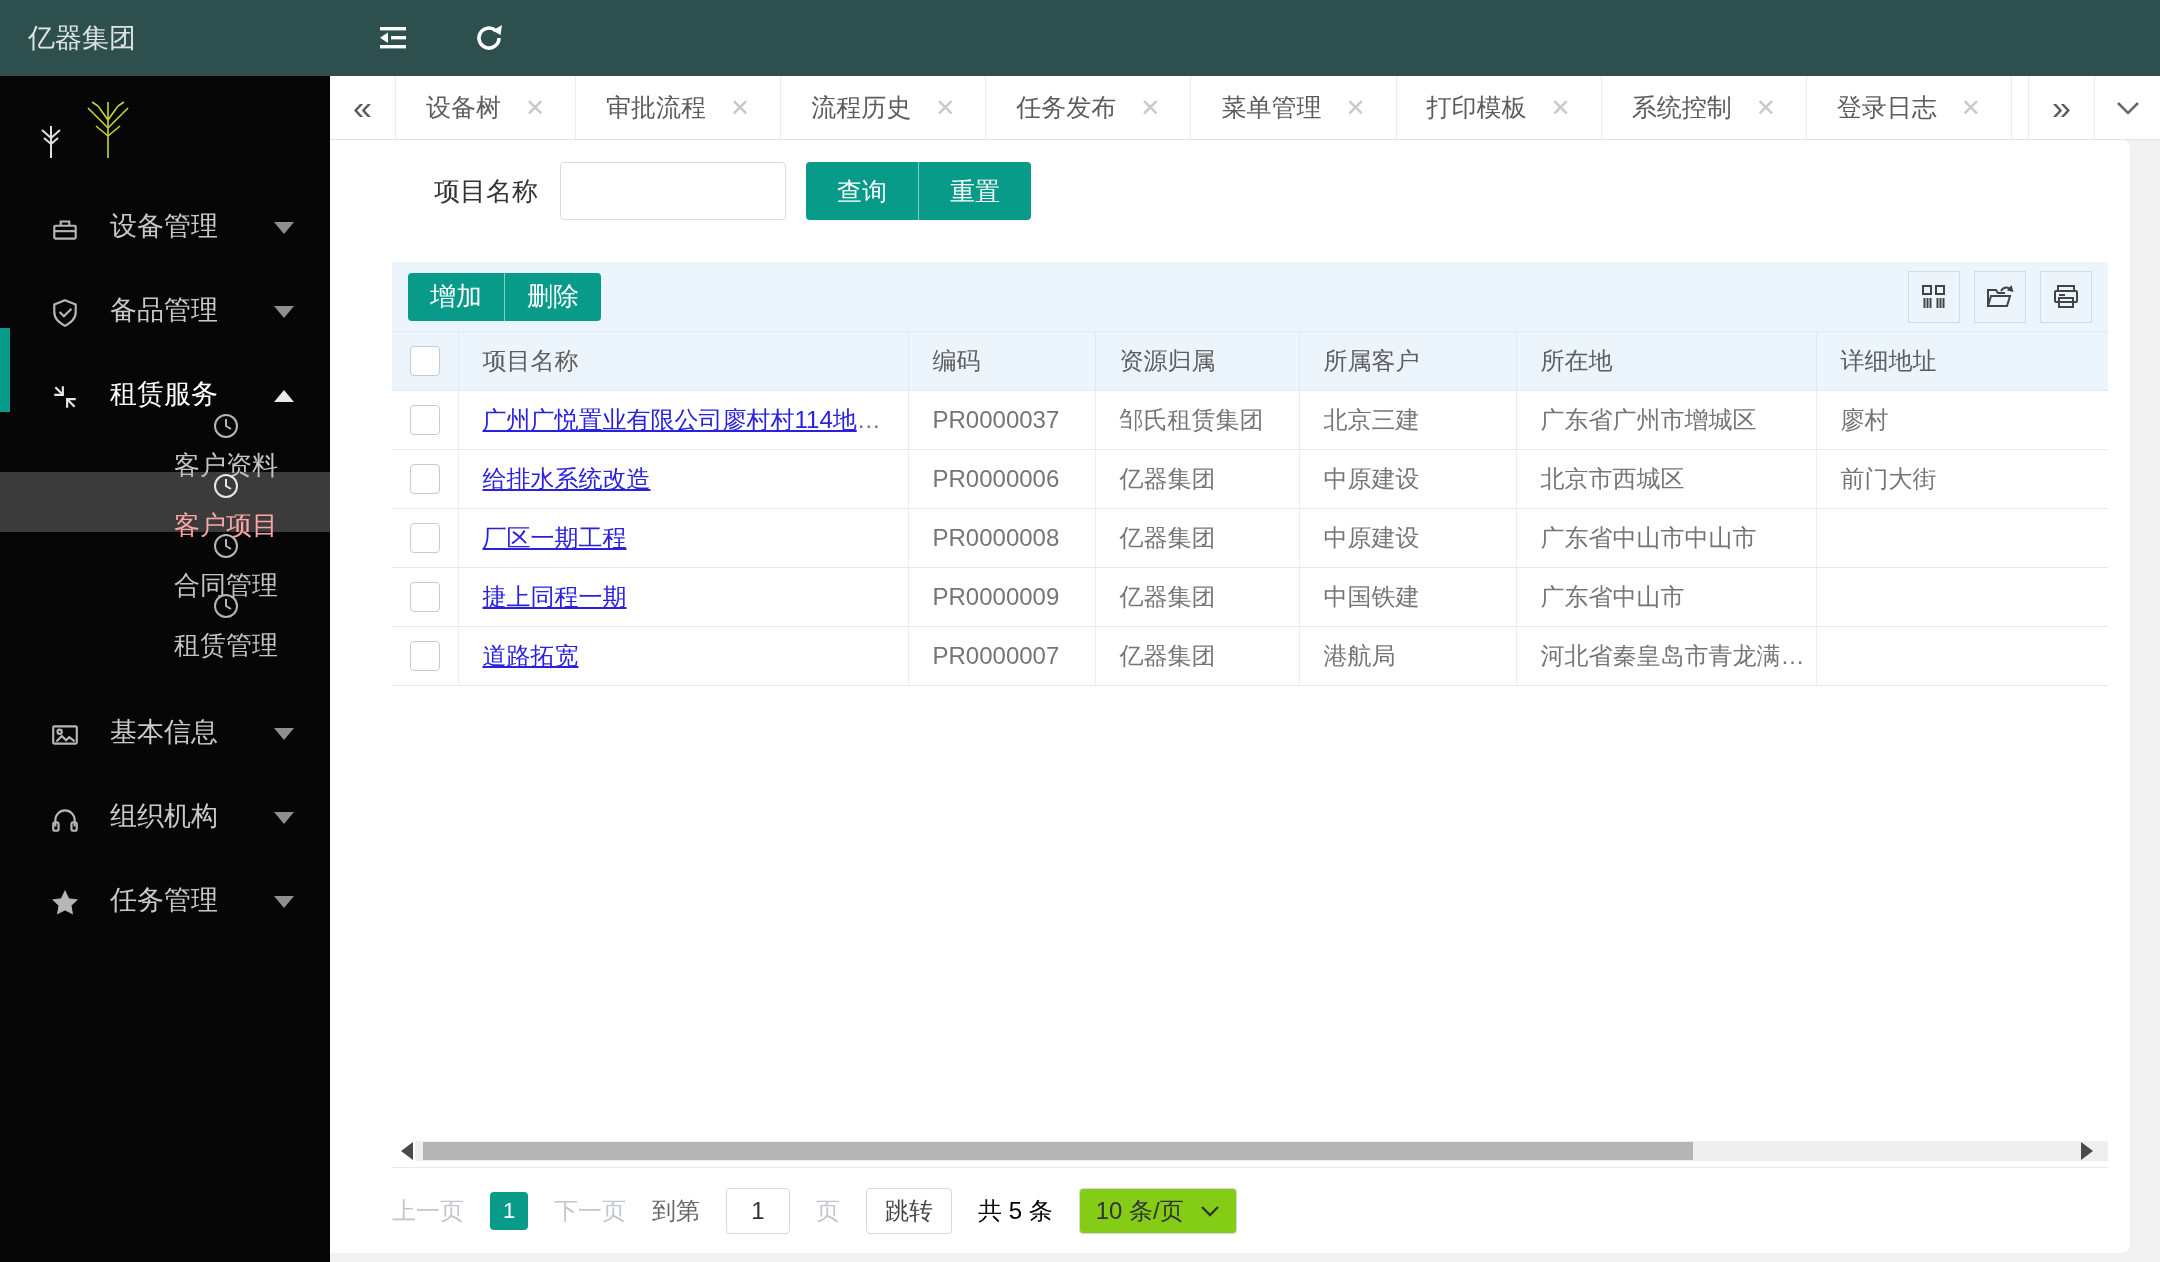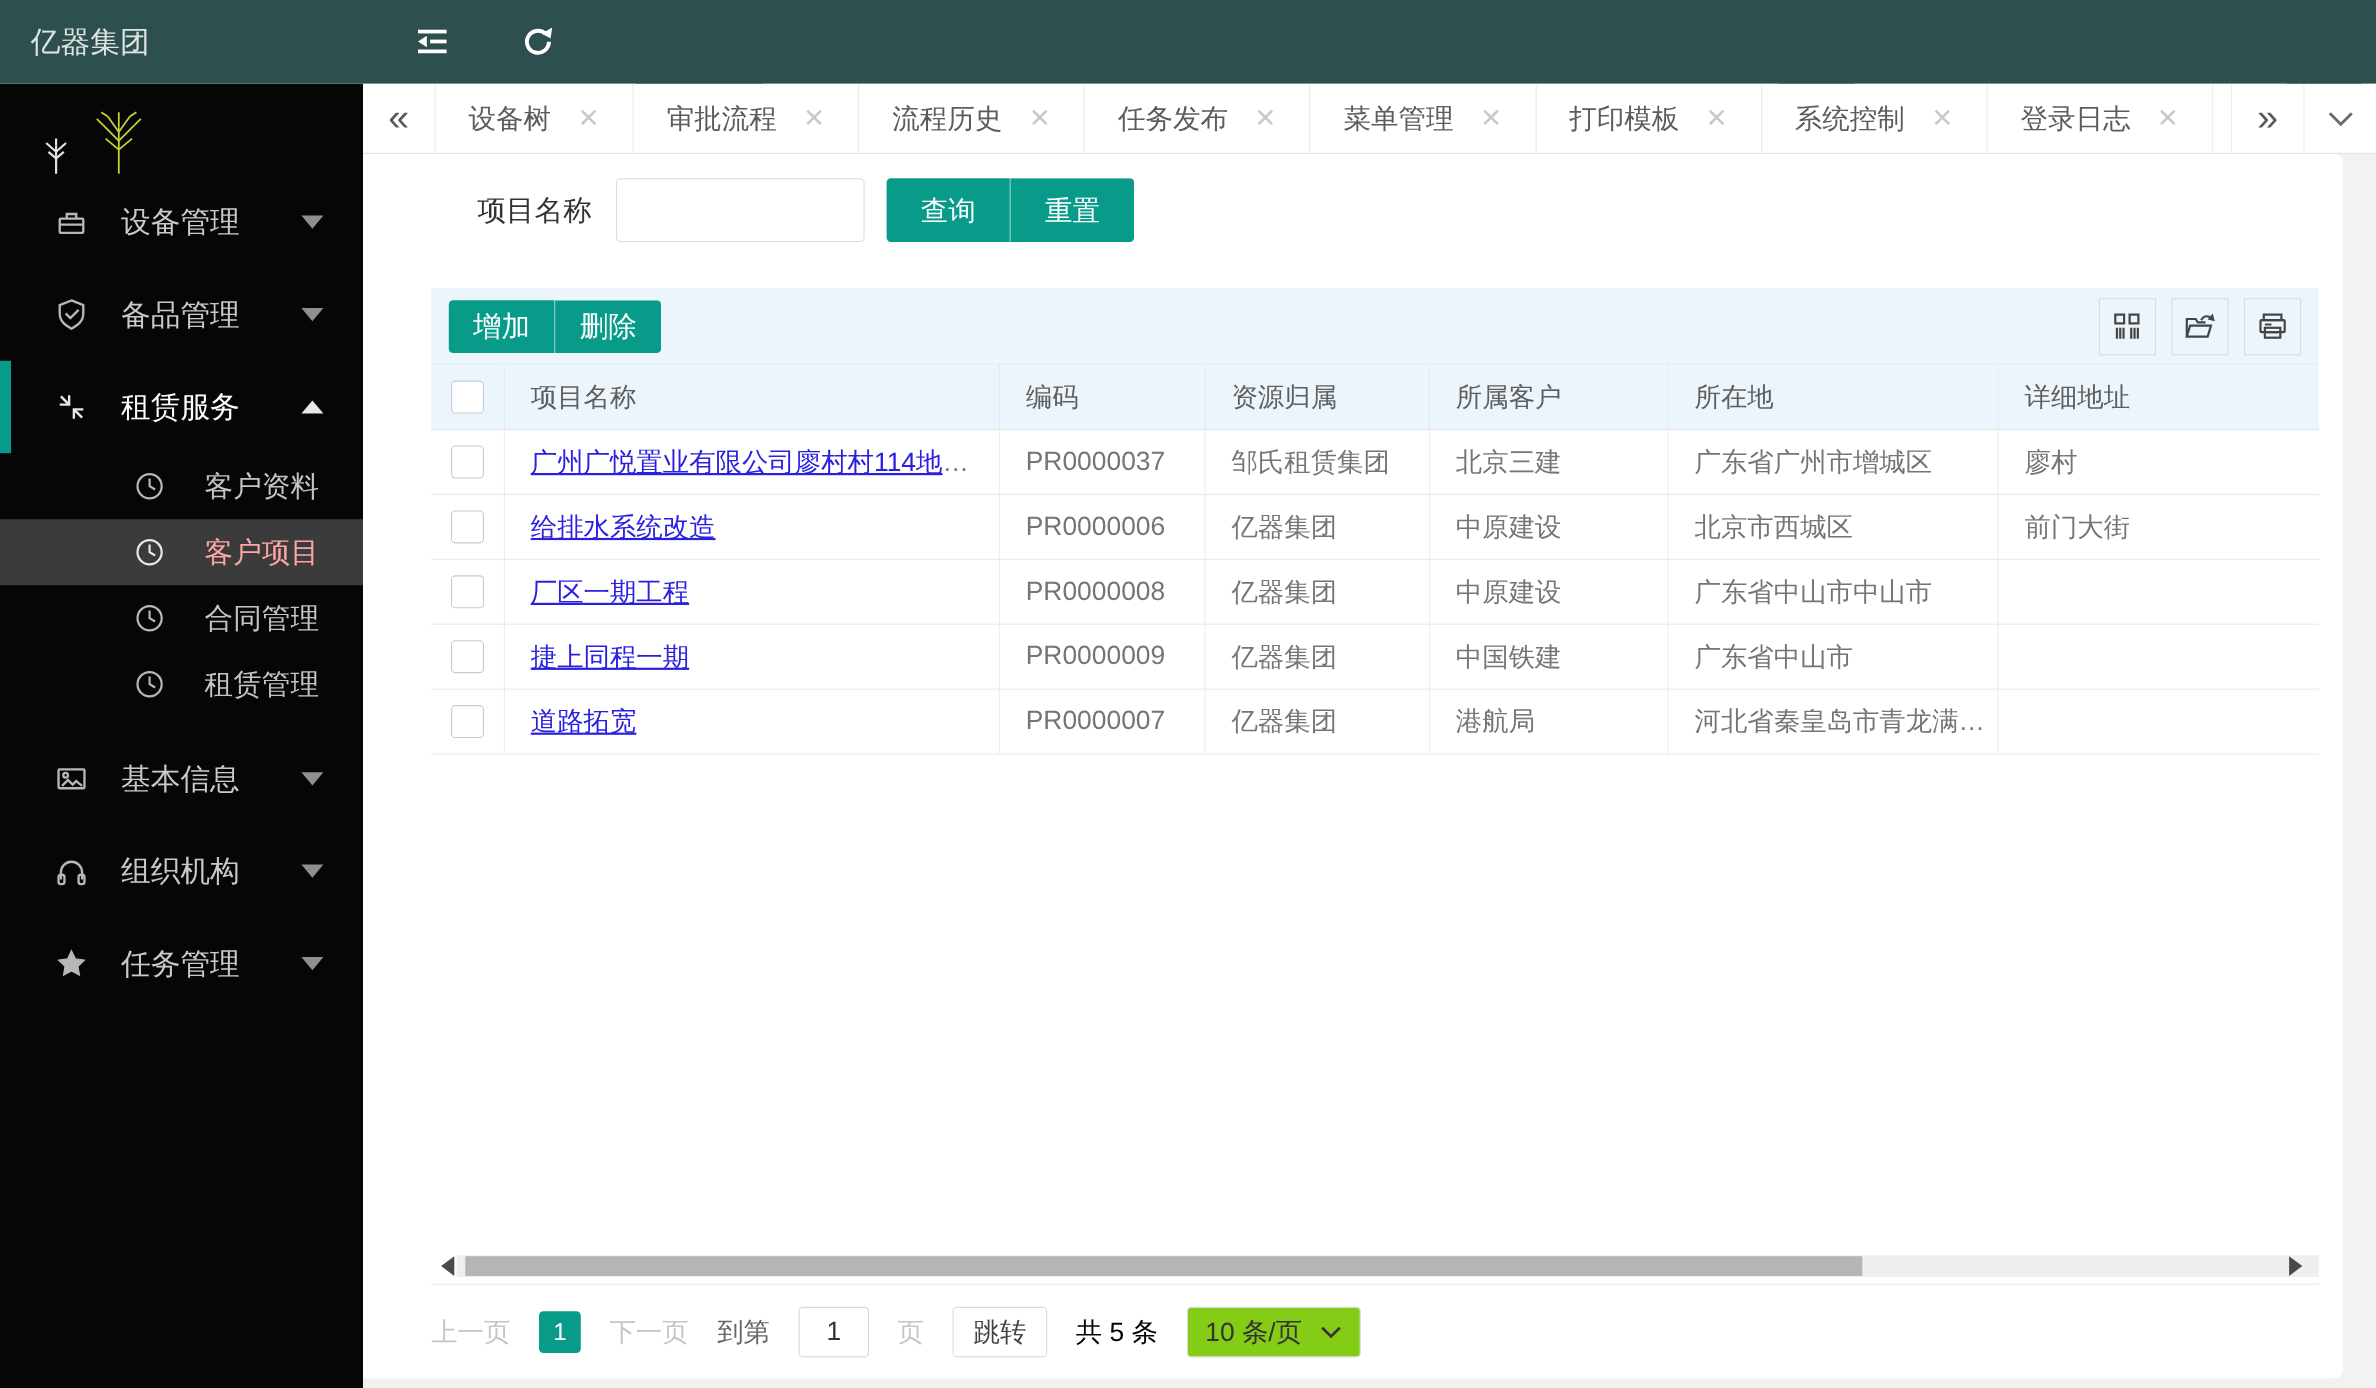--- a/index.html
+++ b/index.html
@@ -18,32 +18,32 @@
   .user { color:#fff; font-size:26px; margin-left:36px; display:flex;
     align-items:center; gap:14px; cursor:pointer; }
   .caret-down { width:0; height:0; border:9px solid transparent;
     border-top:11px solid #fff; margin-top:9px; }
   .dots { margin:0 42px 0 48px; display:flex; flex-direction:column; gap:7px; cursor:pointer; }
   .dots i { width:6px; height:6px; border-radius:50%; background:#fff; }
 
   
   .sidebar { position:fixed; top:76px; left:0; bottom:0; width:330px; background:#060606; z-index:10; }
   .tree-row { height:84px; padding:20px 0 0 36px; display:flex; align-items:flex-end; gap:16px; }
-  .nav-item { height:84px; display:flex; align-items:center; position:relative;
+  .nav-item { height:84px; display:flex; align-items:flex-end; position:relative;
     color:#c9c9c9; cursor:pointer; padding-right:36px; }
   .nav-item .nicon { margin-left:50px; width:30px; display:flex; }
   .nav-item .nlabel { font-size:27px; margin-left:30px; }
   .nav-item.expanded { color:#fff; }
   .nav-item.expanded::before { content:""; position:absolute; left:0; top:0; bottom:0;
     width:10px; background:#089b8a; }
   .tri { margin-left:auto; width:0; height:0; border:10px solid transparent; }
   .tri.down { border-top:12px solid #8f8f8f; margin-top:10px; }
   .tri.up   { border-bottom:12px solid #e8e8e8; margin-bottom:10px; }
   .sub-item { height:60px; display:flex; align-items:center; padding-left:122px;
-    gap:36px; color:#c4c4c4; font-size:26px; cursor:pointer; }
+    gap:8px; color:#c4c4c4; font-size:26px; cursor:pointer;flex-direction:column; }
   .sub-item.active { background:#3b3b3b; color:#fca5a5; }
   .submenu { margin-bottom:14px; }
 
   
   .main { position:fixed; left:330px; top:76px; right:0; bottom:0; background:#f2f2f3; }
   .tabbar { height:64px; background:#fff; border-bottom:1px solid #e3e3e3;
     display:flex; align-items:stretch; }
   .tab-nav { width:66px; display:flex; align-items:center; justify-content:center;
     color:#5a5a5a; font-size:34px; cursor:pointer; border-right:1px solid #ececec; }
   .tab-nav.rt { border-right:none; border-left:1px solid #ececec; }

